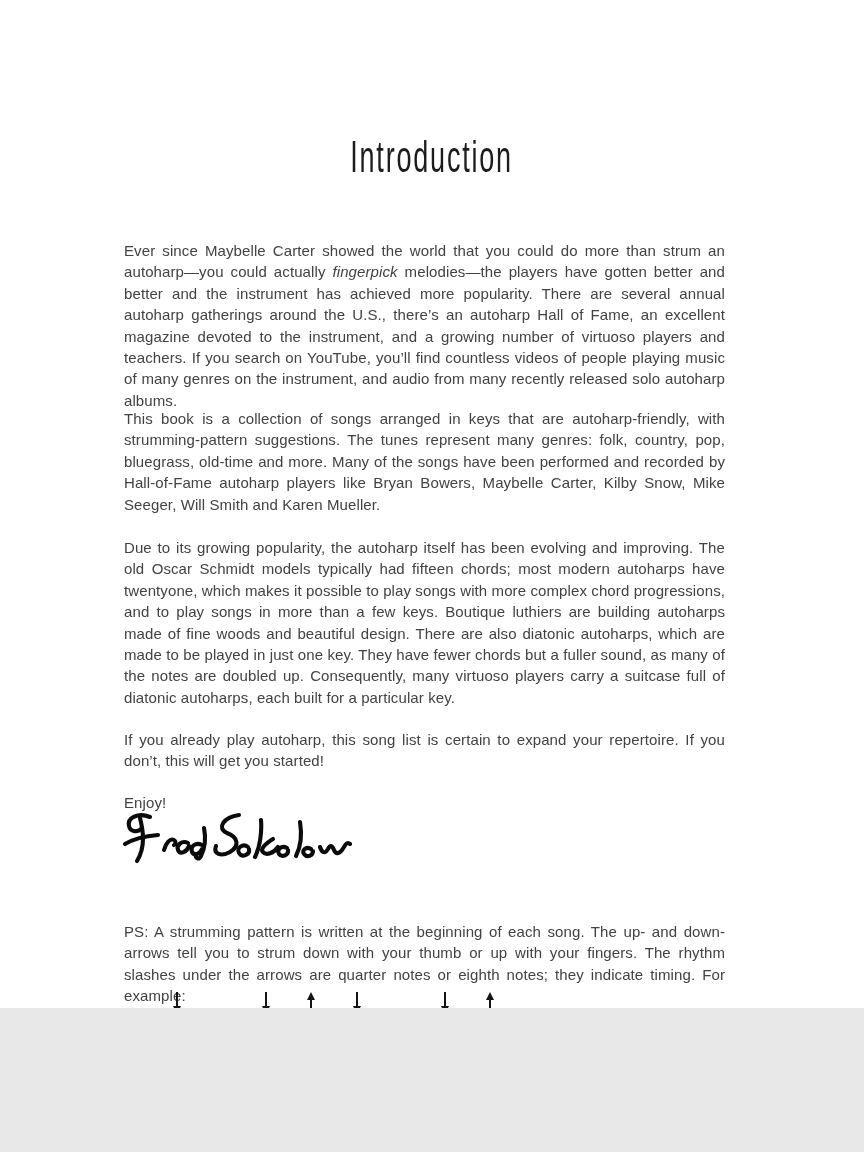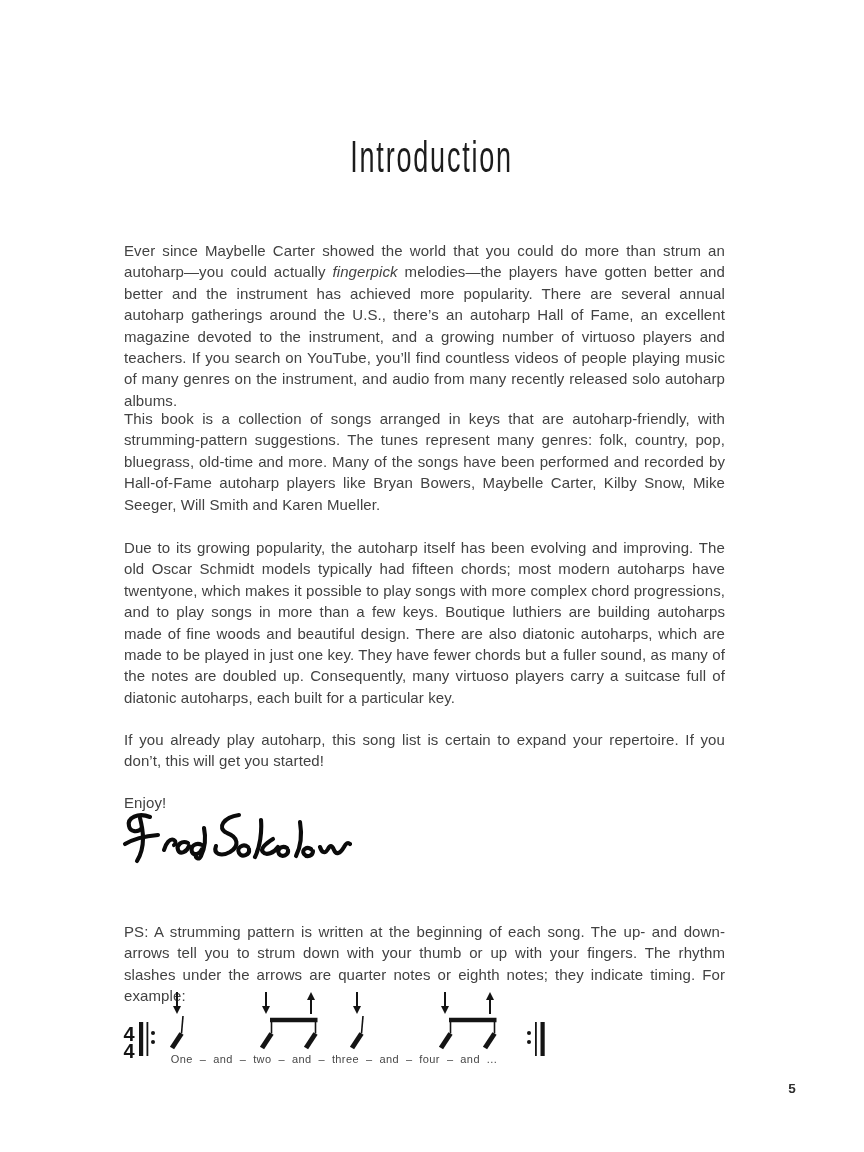--- a/index.html
+++ b/index.html
@@ -1,18 +1,18 @@
 <!DOCTYPE html>
 <html><head>
 <meta charset="utf-8">
 <style>
   html,body{margin:0;padding:0;background:#e8e8e8;}
   .page{
     position:relative;
-    width:864px;height:1152px;
+    width:864px;height:1008px;
     background:#ffffff;
     font-family:"Liberation Sans", sans-serif;
     overflow:hidden;
     margin:0 auto;
   }
   .page-title{
     position:absolute;
     left:0;right:0;
     top:136px;
     text-align:center;

